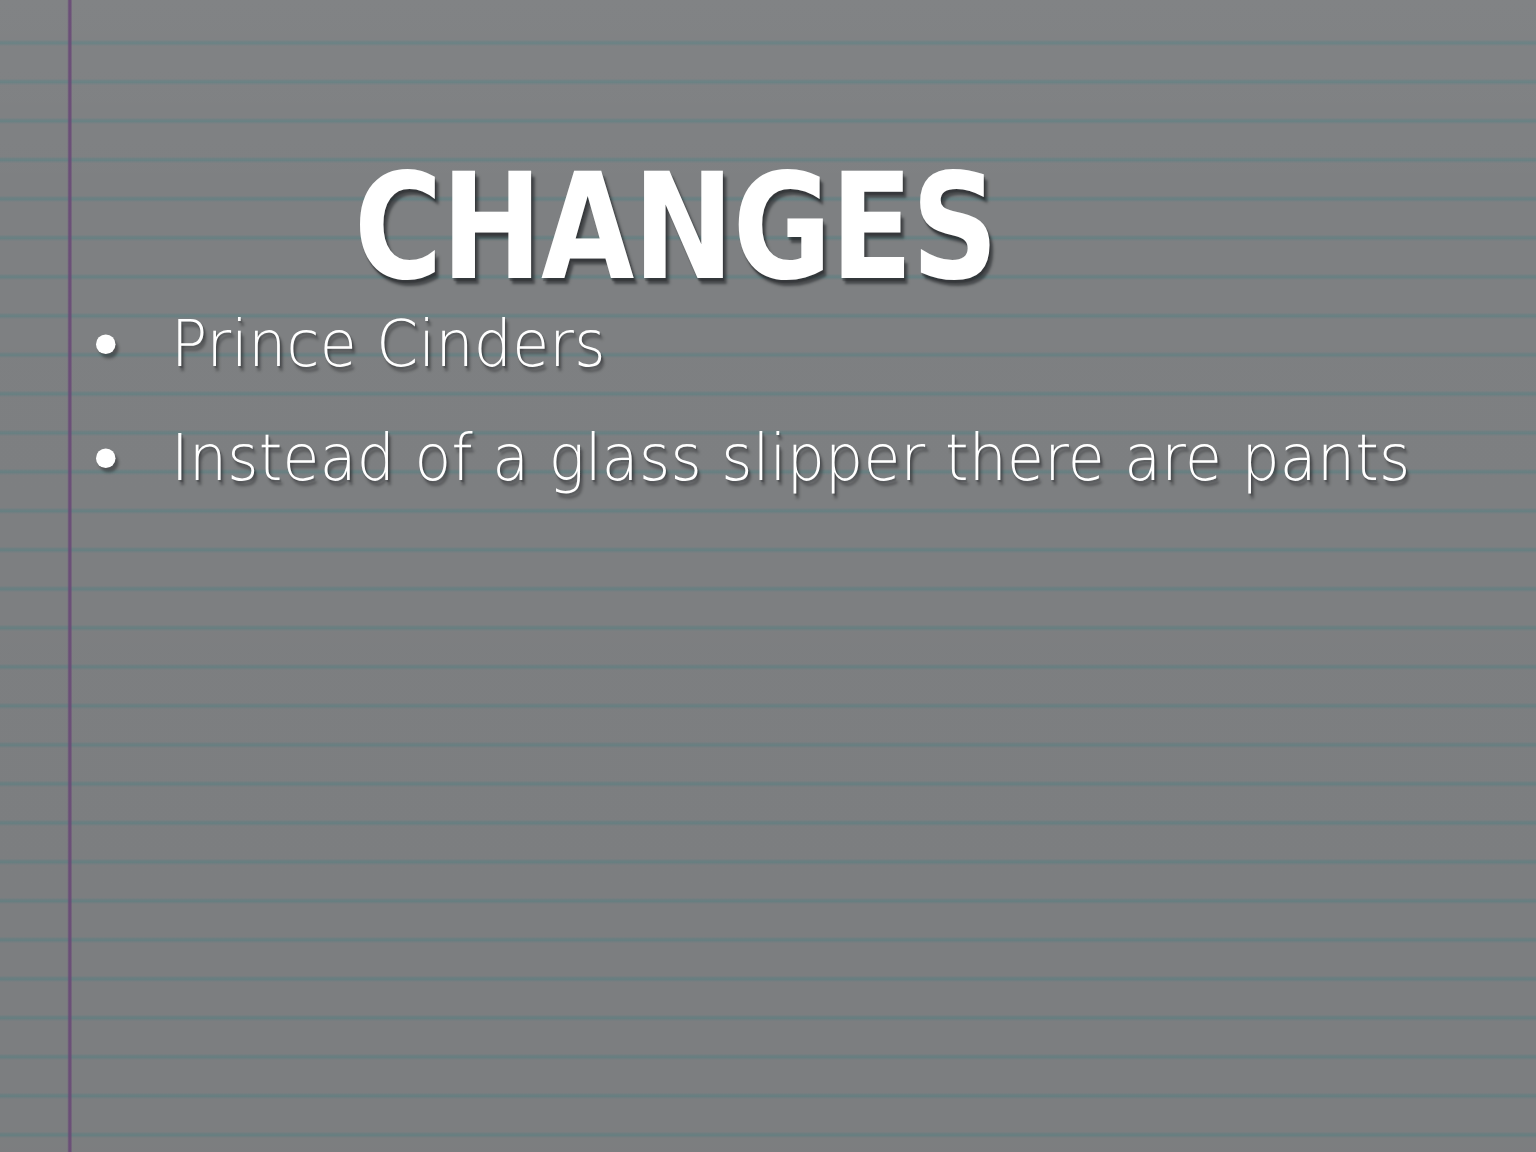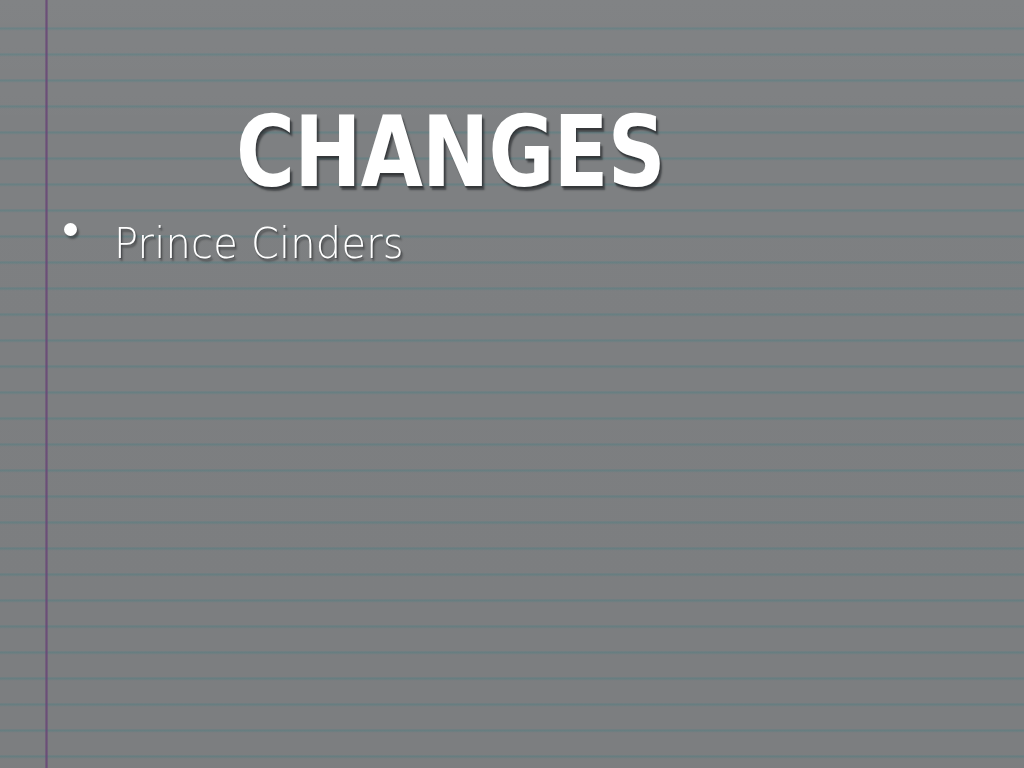--- a/index.html
+++ b/index.html
@@ -94,21 +94,21 @@
     left: 56px;
     width: 952px;
     list-style: none;
     margin: 0;
     padding: 0;
   }
 
   .bullet-row {
     position: relative;
     display: flex;
-    align-items: flex-end;
+    align-items: center;
     height: 76px;
     padding-left: 58px;
   }
 
   .bullet-dot {
     position: absolute;
     left: 8px;
     top: 50%;
     margin-top: -7px;
     width: 13px;
@@ -147,17 +147,21 @@
   </div>
 
   <ul id="bullet-list">
 
     <li class="bullet-row">
       <span class="bullet-dot"></span>
       <span class="bullet-text">Prince Cinders</span>
     </li>
 
 
+    <li class="bullet-row">
+      <span class="bullet-dot"></span>
+      <span class="bullet-text">Instead of a glass slipper there are pants</span>
+    </li>
 
 
   </ul>
 
 </div>
 
 </body></html>

